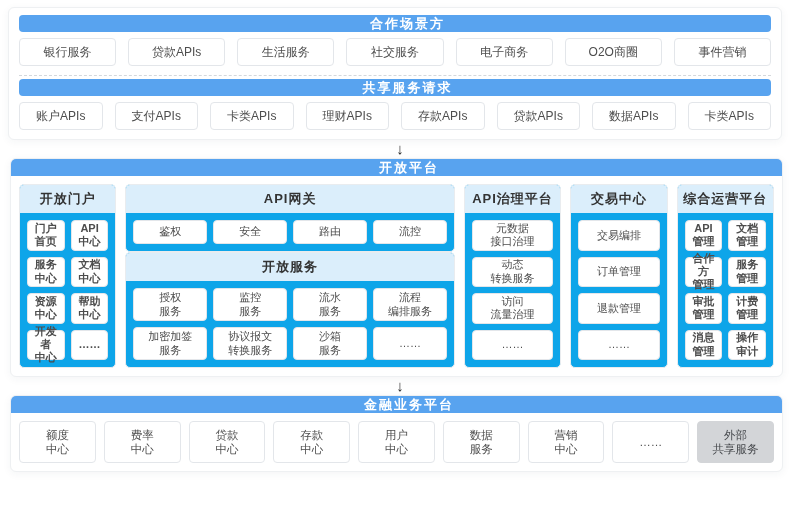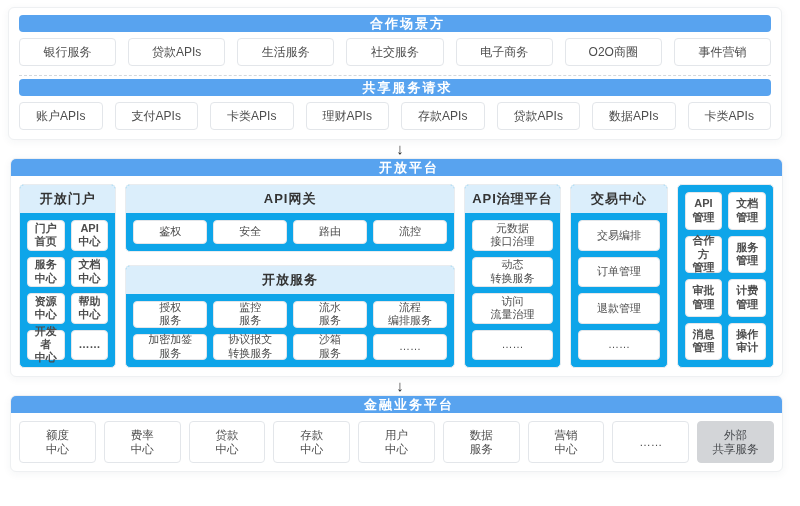--- a/index.html
+++ b/index.html
@@ -43,21 +43,21 @@
   .arrow{
     width:784px;margin-left:8px;text-align:center;height:15px;line-height:14px;
     font-size:15px;color:#2b2b2b;font-weight:bold;margin-top:2px;margin-bottom:1px;
   }
 
   .card-mid{margin:1px 0 0 10px;width:773px;overflow:hidden;padding:0;}
   .bar-full{border-radius:0;}
   .op-body{display:flex;gap:9px;padding:8px;}
   .op-col{height:184px;display:flex;flex-direction:column;}
   .col-portal{flex:0 0 130px;}
-  .col-gateway{flex:1 1 auto;gap:13px;}
+  .col-gateway{flex:1 1 auto;gap:0;}
   .col-governance{flex:0 0 106px;}
   .col-trade{flex:0 0 78px;}
   .col-operation{flex:0 0 122px;}
   .panel{
     border:1px solid var(--panel-border);border-radius:5px;background:#0ea5e9;
     display:flex;flex-direction:column;flex:1;min-height:0;
   }
   .panel-fit{flex:0 0 auto;}
   .panel-head{
     flex:0 0 28px;background:var(--band);border-radius:4px 4px 0 0;
@@ -194,20 +194,21 @@
         <div class="panel-body g1">
 
         <div class="box">交易编排</div>
             <div class="box">订单管理</div>
             <div class="box">退款管理</div>
             <div class="box">……</div>
           </div>
       </div>
 
       <div class="op-col col-operation panel">
+        <div class="panel-head">综合运营平台</div>
         <div class="panel-body g2">
 
         <div class="box">API
 管理</div>
             <div class="box">文档
 管理</div>
             <div class="box">合作方
 管理</div>
             <div class="box">服务
 管理</div>

